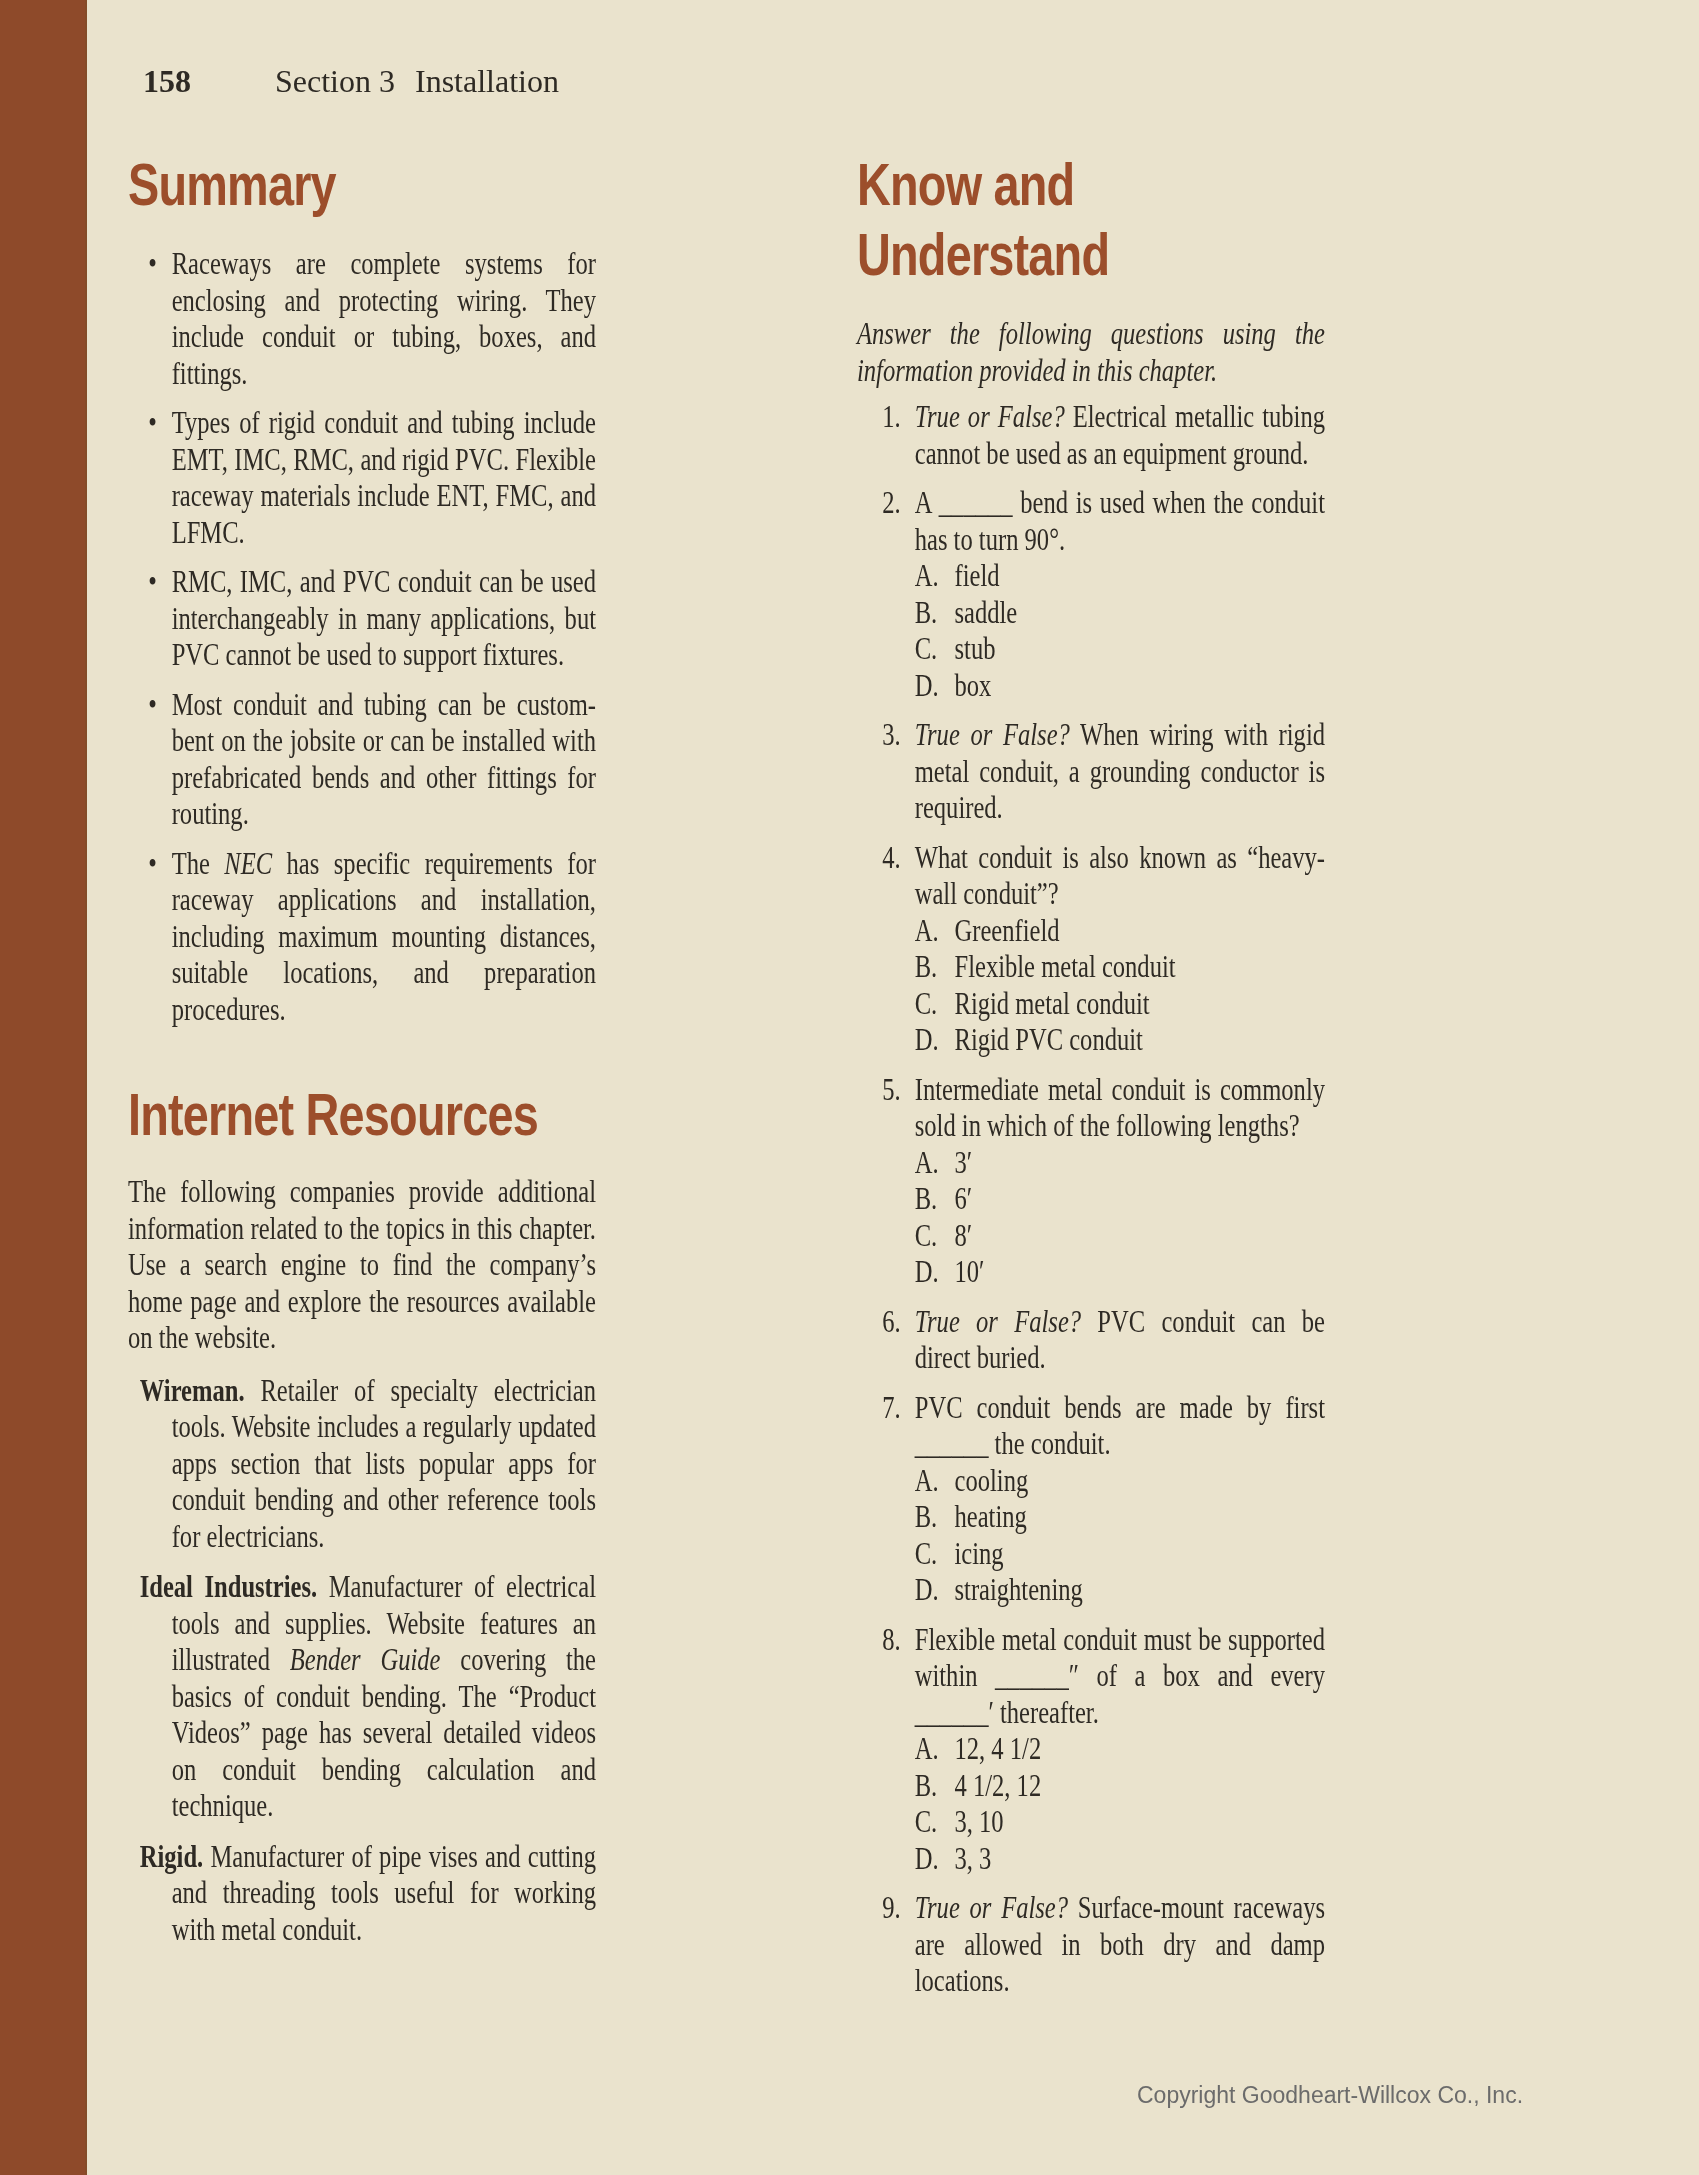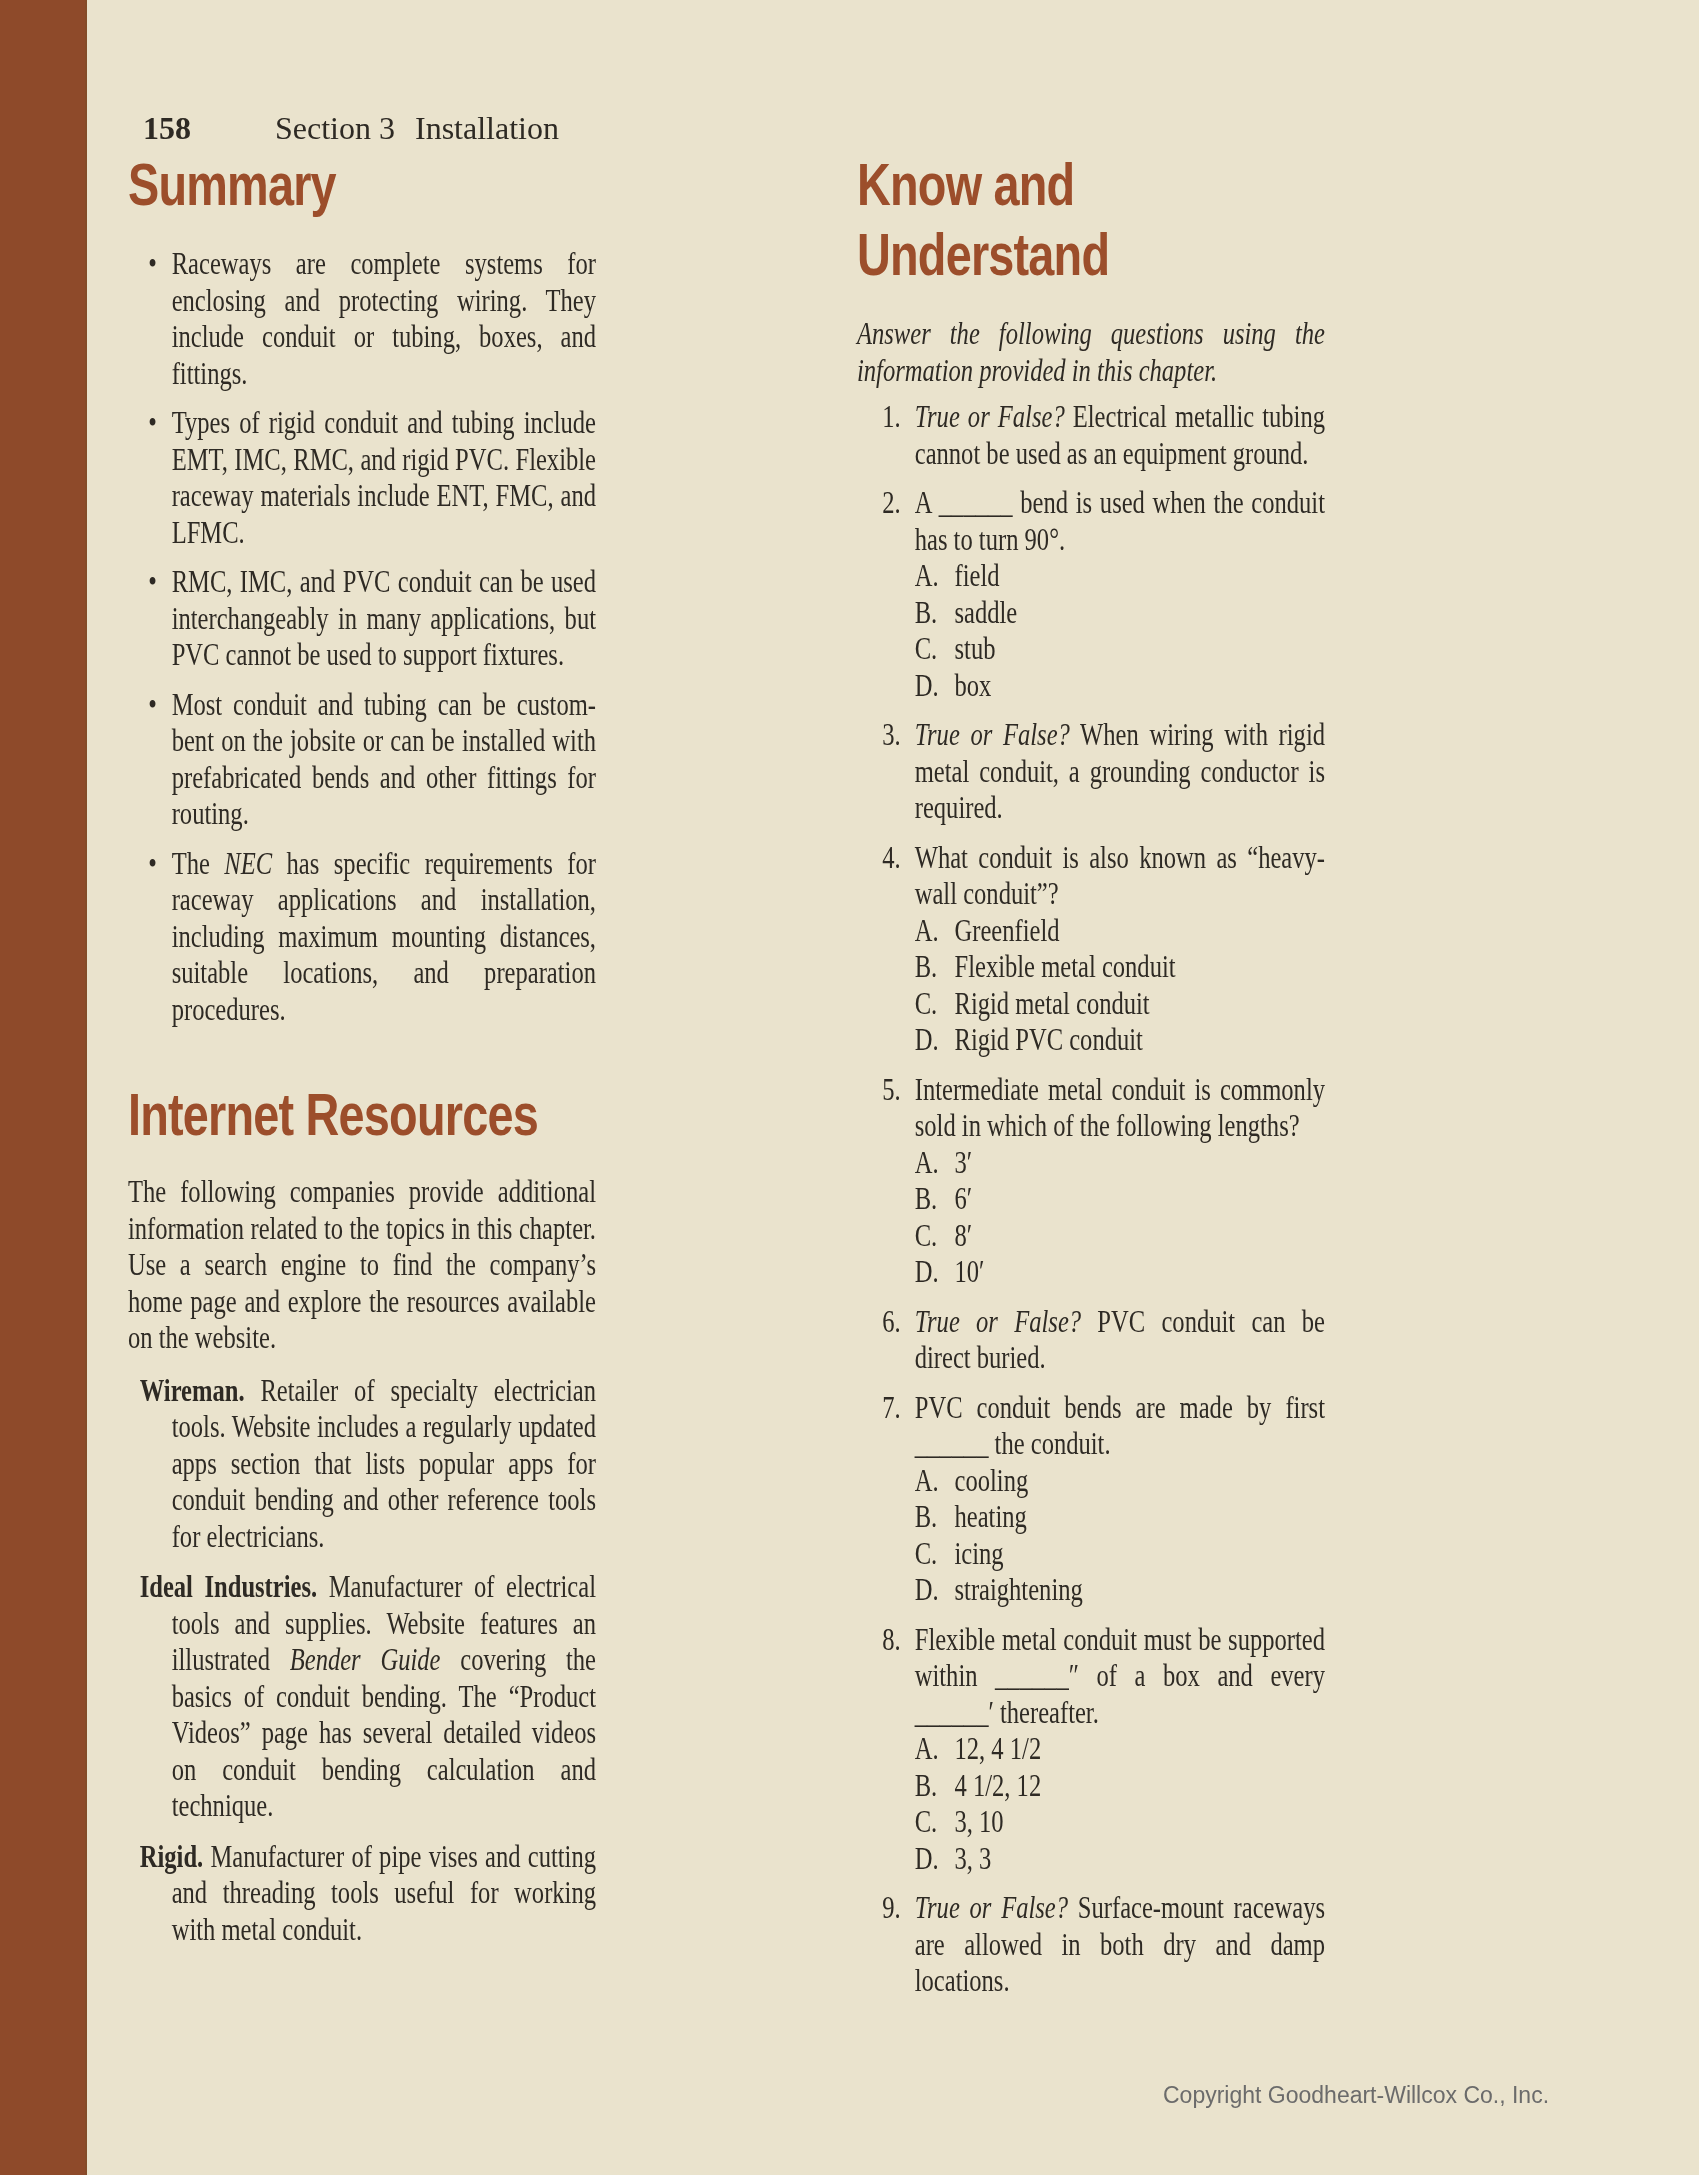--- a/index.html
+++ b/index.html
@@ -17,21 +17,21 @@
     color:var(--text);
     font-family:"Liberation Serif", serif;
   }
   .edge-band{
     position:absolute;left:0;top:0;width:87px;height:2175px;
     background:var(--sidebar);
     border-right:2px solid rgba(120,80,40,.45);
   }
   .page-header{
     position:absolute;left:143px;top:62px;
-    font-size:32px;line-height:38px;white-space:nowrap;margin-top:47px;
+    font-size:32px;line-height:38px;white-space:nowrap;
   }
   .page-header .page-num{font-weight:bold;margin-right:84px;}
   .page-header .section{margin-right:20px;}
   .col{
     position:absolute;top:150px;width:600px;
     transform:scaleX(0.78);transform-origin:top left;
   }
   .col-left{left:128px;}
   .col-right{left:857px;}
   h1{
@@ -61,21 +61,21 @@
   ol.questions{list-style:none;margin:0;padding:0;}
   ol.questions>li{
     padding-left:74px;text-indent:-74px;margin-bottom:13px;
     font-size:31.5px;line-height:36.5px;text-align:justify;
   }
   .q-num{display:inline-block;width:56px;text-align:right;margin-right:18px;text-indent:0;}
   ul.options{list-style:none;margin:0;padding:0;text-indent:0;text-align:left;}
   ul.options li{margin:0;padding:0;}
   .opt-label{display:inline-block;width:51px;}
   .footer{
-    position:absolute;top:2082px;left:1163px;
+    position:absolute;top:2082px;left:1137px;
     font-family:"Liberation Sans", sans-serif;
     font-size:23px;color:var(--footer_text);white-space:nowrap;
   }
 </style>
 </head>
 <body>
 
 <div class="edge-band"></div>
 
 <div class="page-header">

